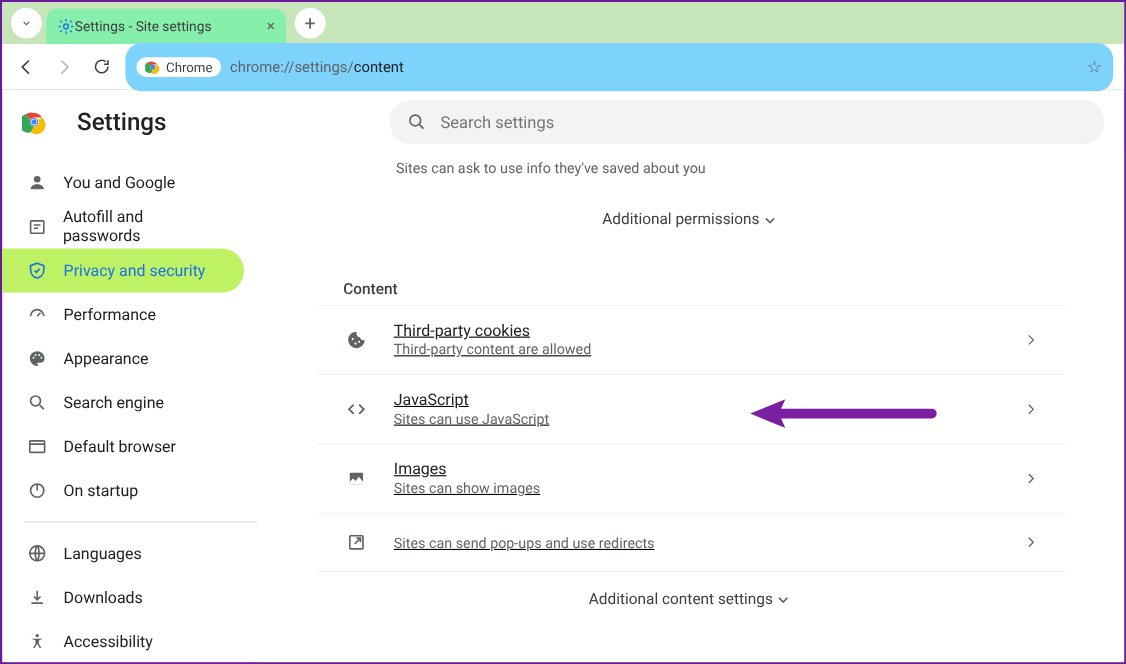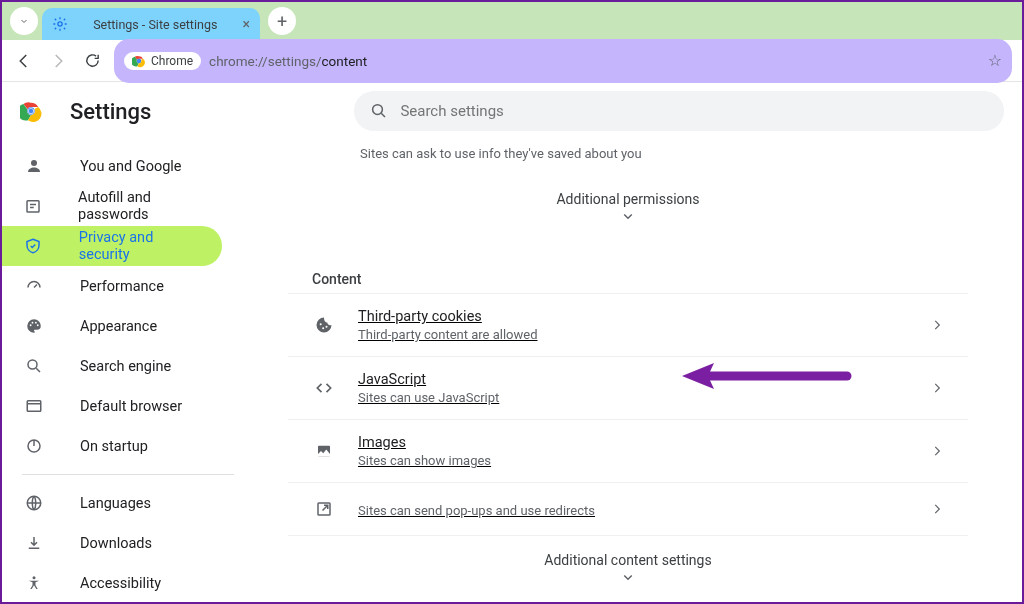--- a/index.html
+++ b/index.html
@@ -1,47 +1,47 @@
 <!DOCTYPE html>
 <html><head>
 <meta charset="utf-8">
 <style>
   * { margin:0; padding:0; box-sizing:border-box; font-family:"Segoe UI",Roboto,Arial,sans-serif; }
   body { width:1024px; height:604px; border:2px solid #6a1b9a; background:#fff; overflow:hidden; }
   .tab-strip { height:38px; background:#c6e6b9; display:flex; align-items:flex-end; padding-left:4px; }
   .tab-strip .drop { width:28px; height:28px; background:#fff; border-radius:50%; display:flex; align-items:center; justify-content:center; margin:0 4px 5px 4px; }
-  .tab { height:32px; background:#7dd3fc; border-radius:10px 10px 0 0; display:flex; align-items:center; padding:0 10px; min-width:218px; margin-bottom:0;text-align:center; }
+  .tab { height:32px; background:#86efac; border-radius:10px 10px 0 0; display:flex; align-items:center; padding:0 10px; min-width:218px; margin-bottom:0; }
   .tab .title { font-size:12.5px; color:#3c4043; flex:1; }
   .tab .close { font-size:14px; color:#5f6368; cursor:pointer; }
   .newtab { width:28px; height:28px; background:#fff; border-radius:50%; display:flex; align-items:center; justify-content:center; margin:0 0 5px 8px; font-size:18px; color:#5f6368; }
   .toolbar { height:42px; background:#fff; border-bottom:1px solid #e5e5e5; display:flex; align-items:center; padding:0 10px; gap:10px; }
   .toolbar .nav-btn { width:24px; height:24px; display:flex; align-items:center; justify-content:center; color:#5f6368; cursor:pointer; }
-  .omnibox { flex:1; height:44px; border-radius:15px; background:#c4b5fd; display:flex; align-items:center; padding:0 10px; gap:8px; }
+  .omnibox { flex:1; height:44px; border-radius:15px; background:#7dd3fc; display:flex; align-items:center; padding:0 10px; gap:8px; }
   .chrome-chip { background:#fff; border-radius:12px; padding:2px 8px; display:flex; align-items:center; gap:5px; font-size:12px; color:#3c4043; }
   .omnibox .url { font-size:13.5px; color:#5f6368; }
   .omnibox .url .path { color:#202124; }
   .star { margin-left:auto; color:#5f6368; font-size:16px; }
   .app-header { height:58px; display:flex; align-items:center; padding:0 18px; gap:28px; }
   .app-title { font-size:22px; color:#202124; font-weight:500; }
   .search-box { margin-left:175px; flex:1; max-width:700px; height:40px; border-radius:22px; background:#f1f3f4; display:flex; align-items:center; padding:0 16px; gap:12px; color:#5f6368; }
   .search-box input { border:0; background:transparent; font-size:15px; color:#202124; outline:none; flex:1; }
   .body { display:flex; height:calc(100% - 38px - 42px - 58px); }
   .sidebar { width:232px; overflow-y:auto; padding-top:6px; position:relative; }
   .sidebar::-webkit-scrollbar { width:12px; }
   .sidebar::-webkit-scrollbar-thumb { background:#c1c1c1; border-radius:0; }
   .sidebar::-webkit-scrollbar-track { background:#f1f1f1; }
-  .side-item { height:40px; display:flex; align-items:center; padding:0 22px; gap:36px; font-size:14.5px; color:#202124; cursor:pointer; border-radius:0 20px 20px 0; margin-right:12px; }
+  .side-item { height:40px; display:flex; align-items:center; padding:0 22px; gap:14px; font-size:14.5px; color:#202124; cursor:pointer; border-radius:0 20px 20px 0; margin-right:12px; }
   .side-item.active { background:#bef264; color:#1a73e8; }
   .side-item .icon { width:20px; color:#5f6368; display:flex; justify-content:center; }
   .side-item.active .icon { color:#1a73e8; }
   .side-sep { height:1px; background:#e0e0e0; margin:8px 0 8px 20px; }
   .main { flex:1; overflow-y:auto; background:#fff; padding:0 20px 20px 20px; position:relative; }
   .panel { max-width:680px; margin:0 auto; border-radius:8px; }
   .prev-row { padding:6px 20px 14px 72px; font-size:13px; color:#5f6368; }
-  .expander { display:flex; align-items:center; justify-content:center; padding:16px 24px; font-size:14px; color:#3c4043; cursor:pointer;flex-direction:column; }
+  .expander { display:flex; align-items:center; justify-content:center; padding:16px 24px; font-size:14px; color:#3c4043; cursor:pointer; }
   .section-h { font-size:14px; color:#3c4043; padding:30px 24px 6px 24px; font-weight:500; }
   .row { display:flex; align-items:center; padding:14px 24px; cursor:pointer; border-top:1px solid #f0f0f0; }
   .row:first-of-type { border-top:0; }
   .row .ricon { width:24px; height:24px; color:#5f6368; margin-right:22px; display:flex; align-items:center; justify-content:center; }
   .row .rbody { flex:1;text-decoration:underline; }
   .row .rtitle { font-size:14.5px; color:#202124; }
   .row .rdesc { font-size:13px; color:#5f6368; margin-top:2px; }
   .row .chev { color:#5f6368; }
   .arrow-annot { position:absolute; left:448px; top:221px; pointer-events:none; }
   svg.chrome-logo { width:22px; height:22px; }

